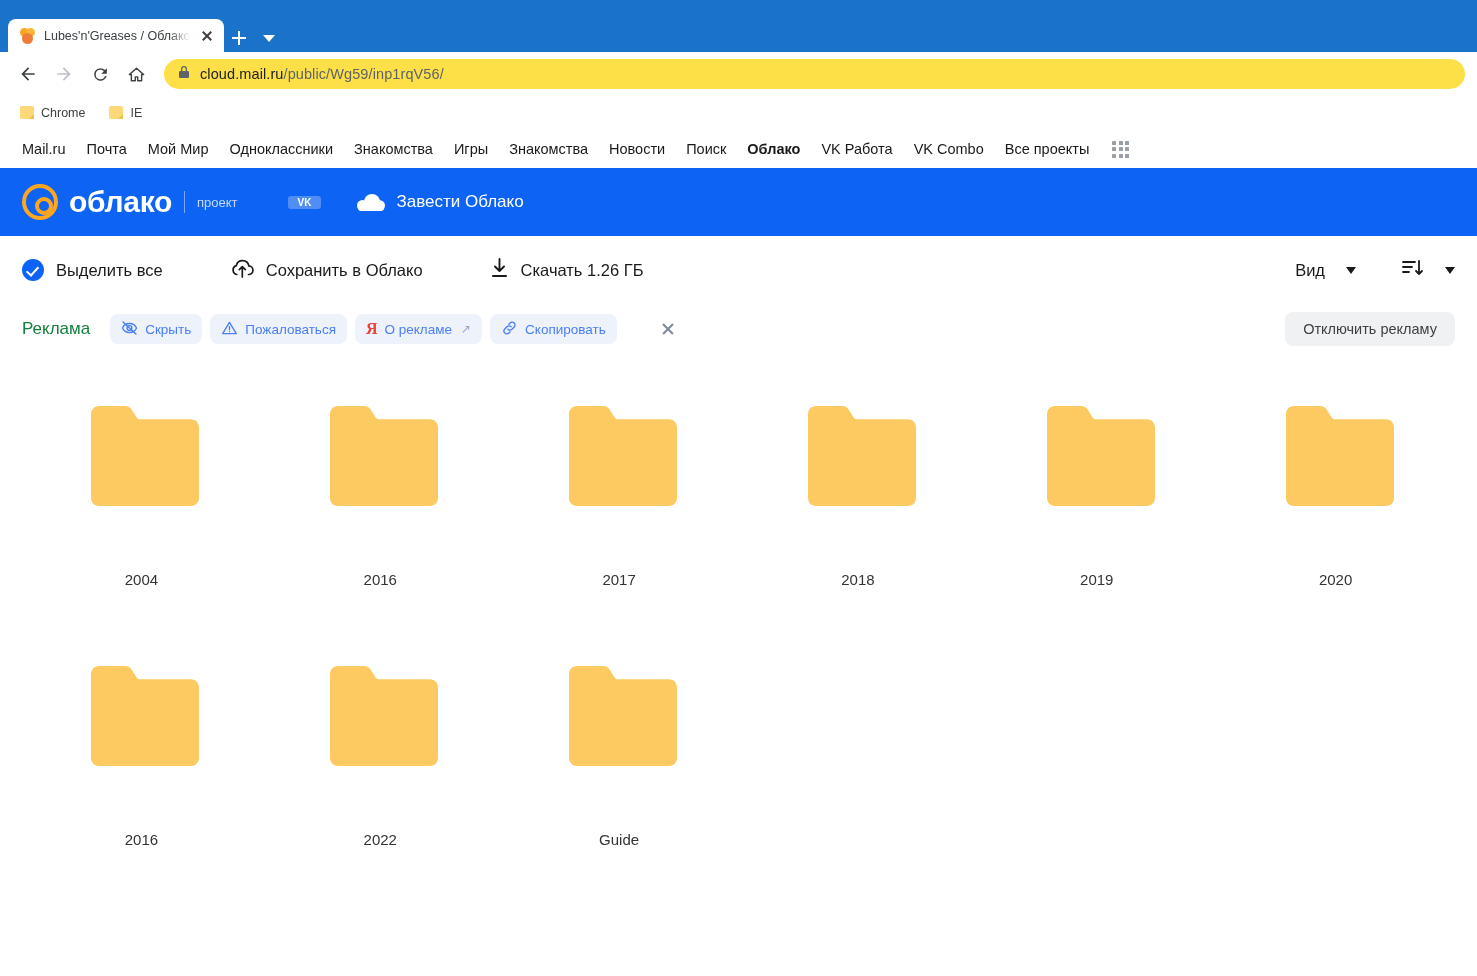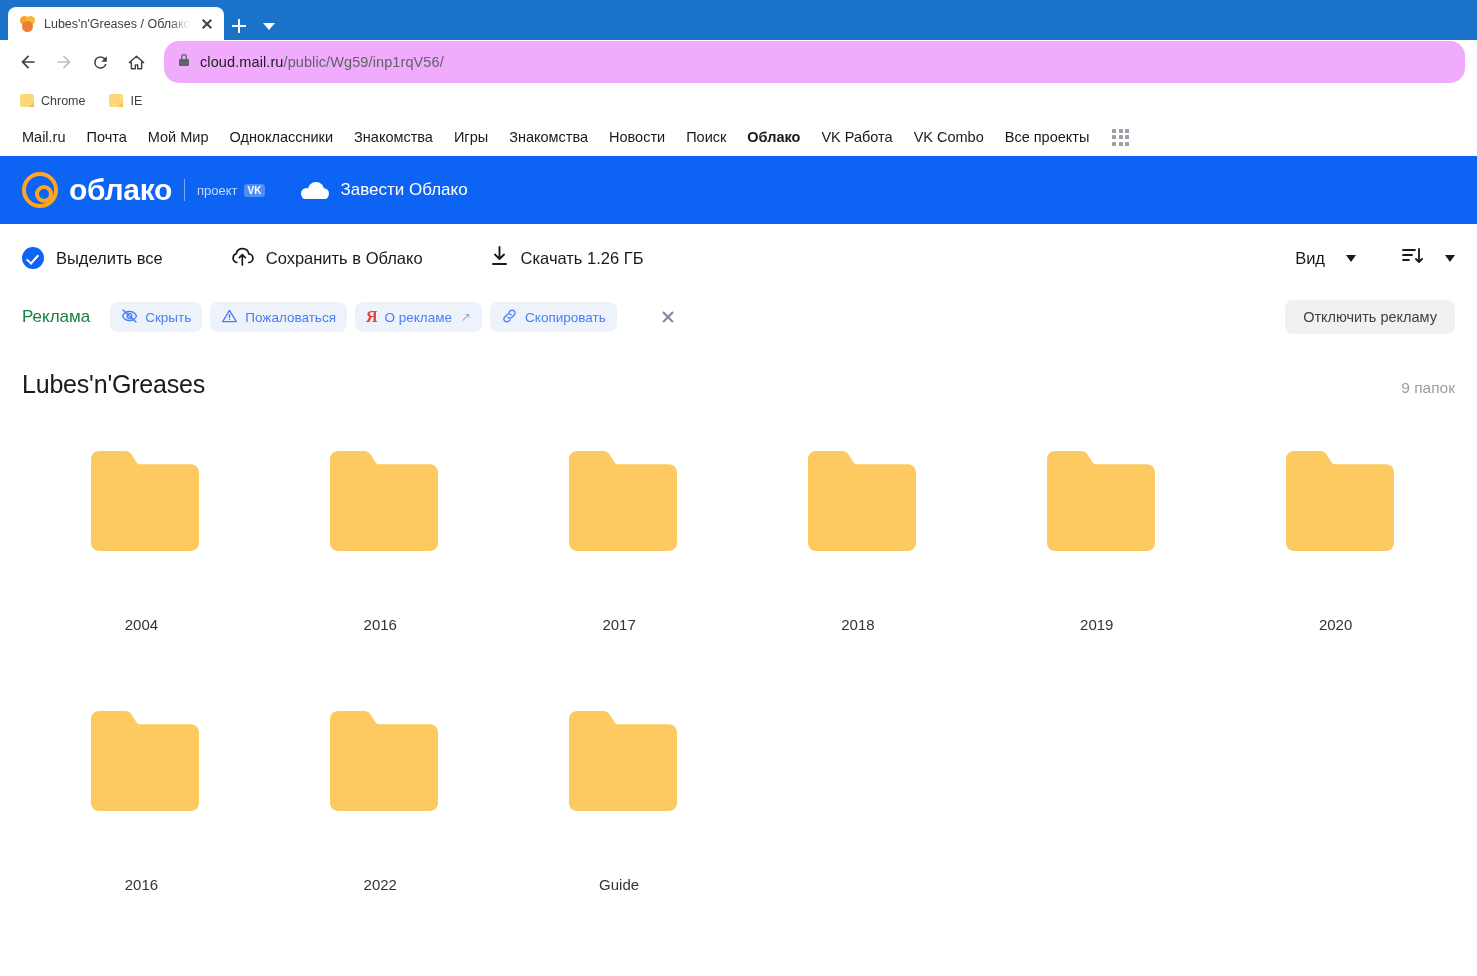--- a/index.html
+++ b/index.html
@@ -6,21 +6,21 @@
   html, body {
     width: 1477px; height: 976px;
     font-family: "Liberation Sans", "DejaVu Sans", sans-serif;
     background: #ffffff;
     overflow: hidden;
   }
 
   
   .browser-top {
     background: #1a73c8;
-    height: 40px;
+    height: 52px;
     display: flex;
     align-items: flex-end;
     padding-left: 8px;
     position: relative;
   }
   .tab {
     background: #ffffff;
     height: 33px;
     width: 216px;
     border-radius: 8px 8px 0 0;
@@ -104,22 +104,22 @@
   }
   .nav-btn {
     width: 32px; height: 32px;
     display: flex; align-items: center; justify-content: center;
     border-radius: 50%;
     cursor: pointer;
   }
   .nav-btn svg { display: block; }
   .omnibox {
     flex: 1;
-    height: 42px;
-    background: #f0abfc;
+    height: 30px;
+    background: #fde047;
     border-radius: 15px;
     display: flex;
     align-items: center;
     padding: 0 14px;
     margin-left: 8px;
     gap: 10px;
     cursor: text;
   }
   .omnibox .lock { flex: 0 0 12px; }
   .url-text {
@@ -229,22 +229,23 @@
     font-size: 13px;
     color: rgba(255,255,255,0.75);
     display: flex; align-items: center; gap: 6px;
   }
   .vk-badge {
     background: rgba(255,255,255,0.28);
     color: #ffffff;
     font-size: 10px;
     font-weight: bold;
     border-radius: 3px;
-    padding: 1px 4px;
+    padding: 1px 10px;
     line-height: 11px;
+    margin-left: 44px;
   }
   .create-cloud {
     display: flex; align-items: center; gap: 11px;
     margin-left: 36px;
     cursor: pointer;
   }
   .cloud-glyph {
     width: 28px; height: 17px;
     position: relative;
     flex: 0 0 28px;
@@ -600,24 +601,20 @@
     </span>
     <span>Скопировать</span>
   </div>
   <span class="ad-close"></span>
   <div class="ad-disable">
     <span>Отключить рекламу</span>
   </div>
 </div>
 
 <div class="content">
-  <div class="title-row">
-    <span class="page-title">Lubes'n'Greases</span>
-    <span class="folder-count">9 папок</span>
-  </div>
   <div class="grid" id="folder-grid">
       <div class="grid-item">
         <span class="folder-icon"><svg width="116" height="104" viewBox="0 0 116 104">
             <path d="M8 12 C8 7.6 11.6 4 16 4 H42 C45 4 47.2 5.4 48.6 7.6 L53.6 15.4 C54.4 16.6 55.6 17.2 57 17.2 H108 C112.4 17.2 116 20.8 116 25.2 V96 C116 100.4 112.4 104 108 104 H16 C11.6 104 8 100.4 8 96 Z" fill="#fcca60"></path>
           </svg></span>
         <span class="folder-label">2004</span>
       </div>
       <div class="grid-item">
         <span class="folder-icon"><svg width="116" height="104" viewBox="0 0 116 104">
             <path d="M8 12 C8 7.6 11.6 4 16 4 H42 C45 4 47.2 5.4 48.6 7.6 L53.6 15.4 C54.4 16.6 55.6 17.2 57 17.2 H108 C112.4 17.2 116 20.8 116 25.2 V96 C116 100.4 112.4 104 108 104 H16 C11.6 104 8 100.4 8 96 Z" fill="#fcca60"></path>

